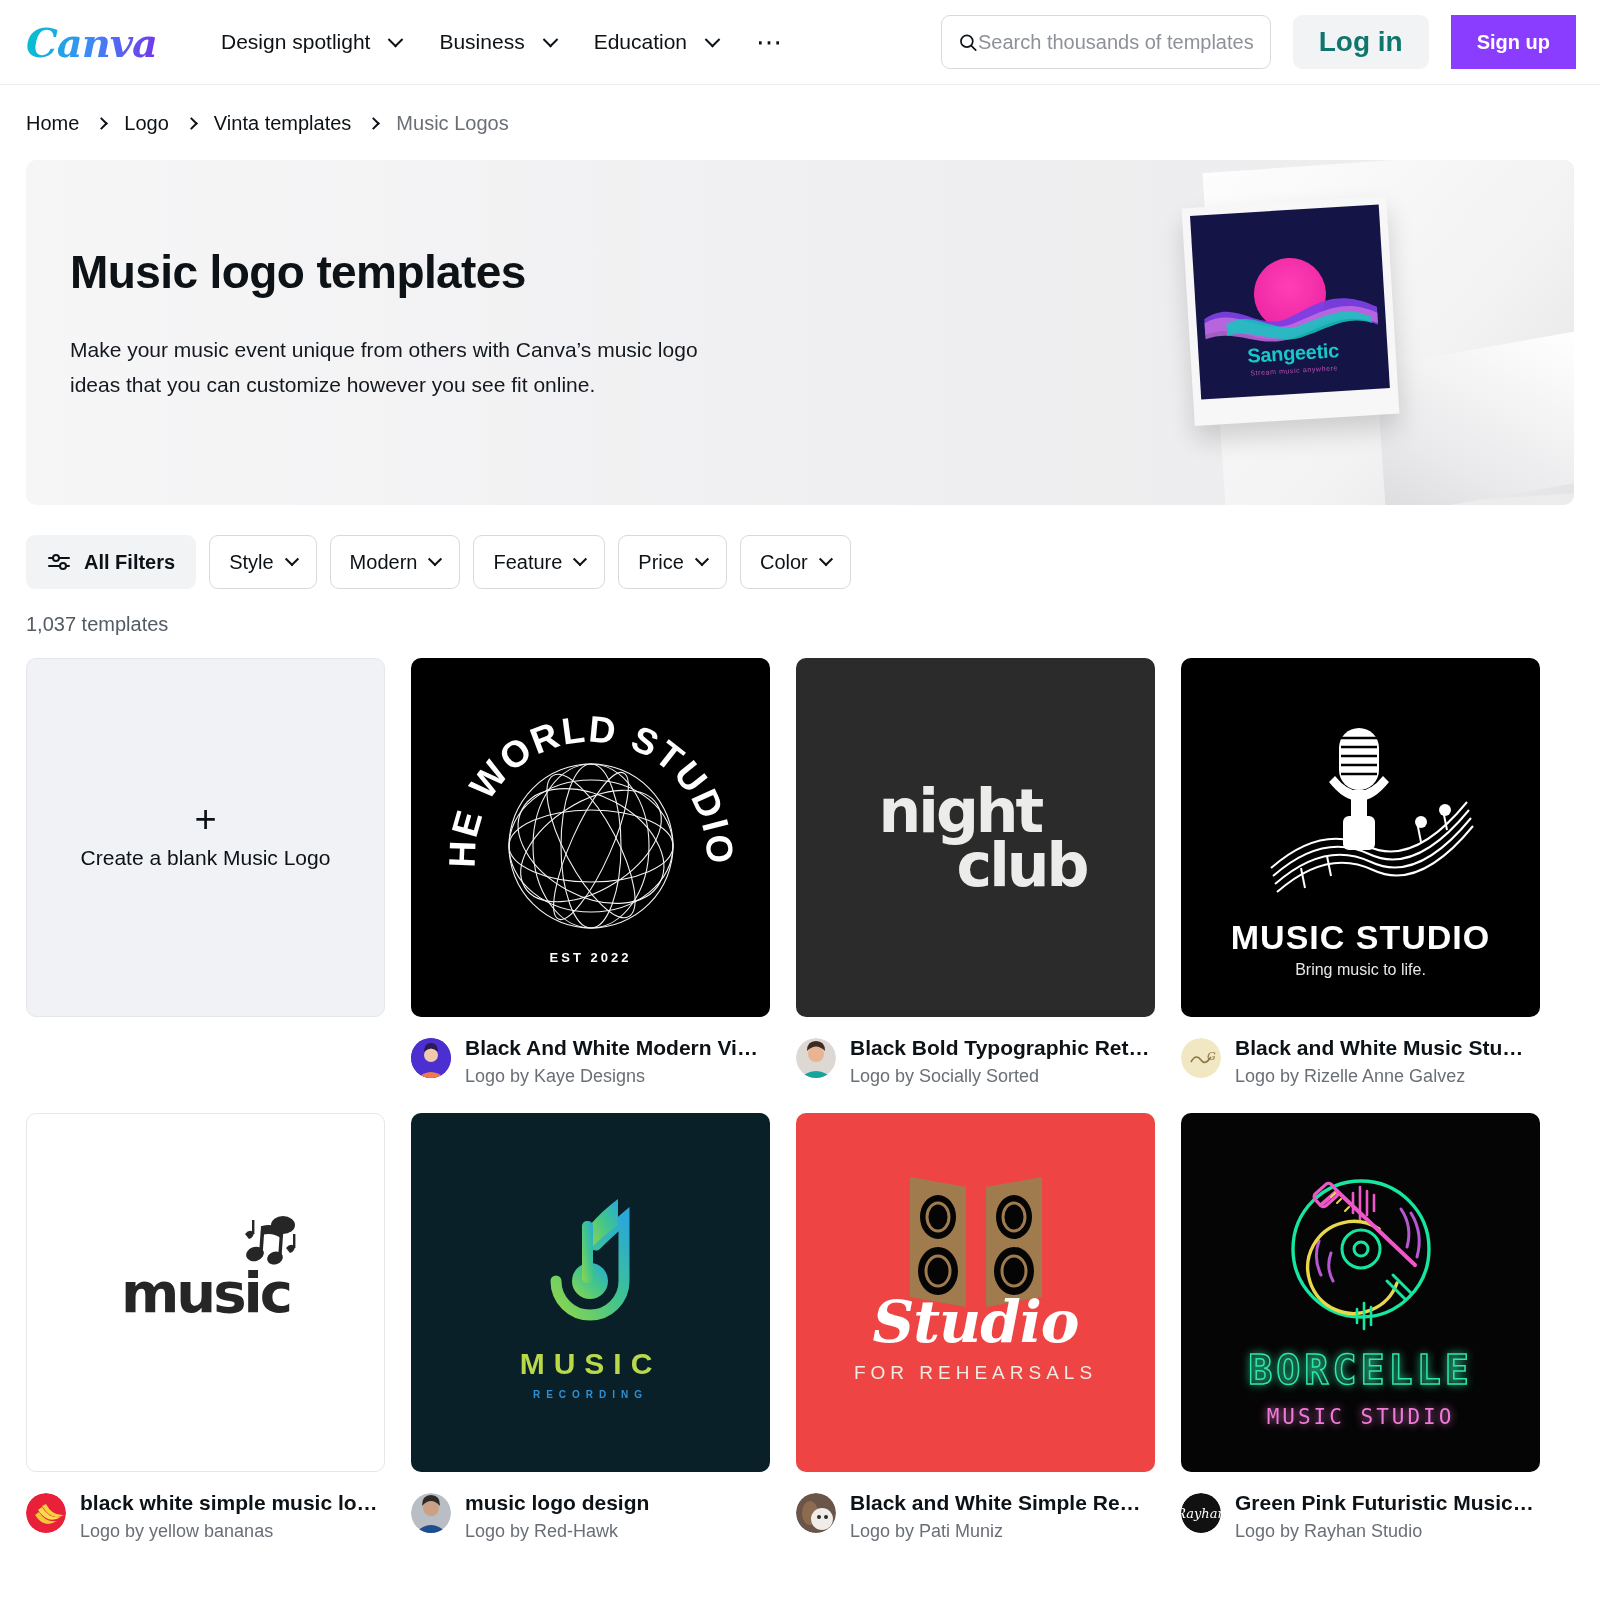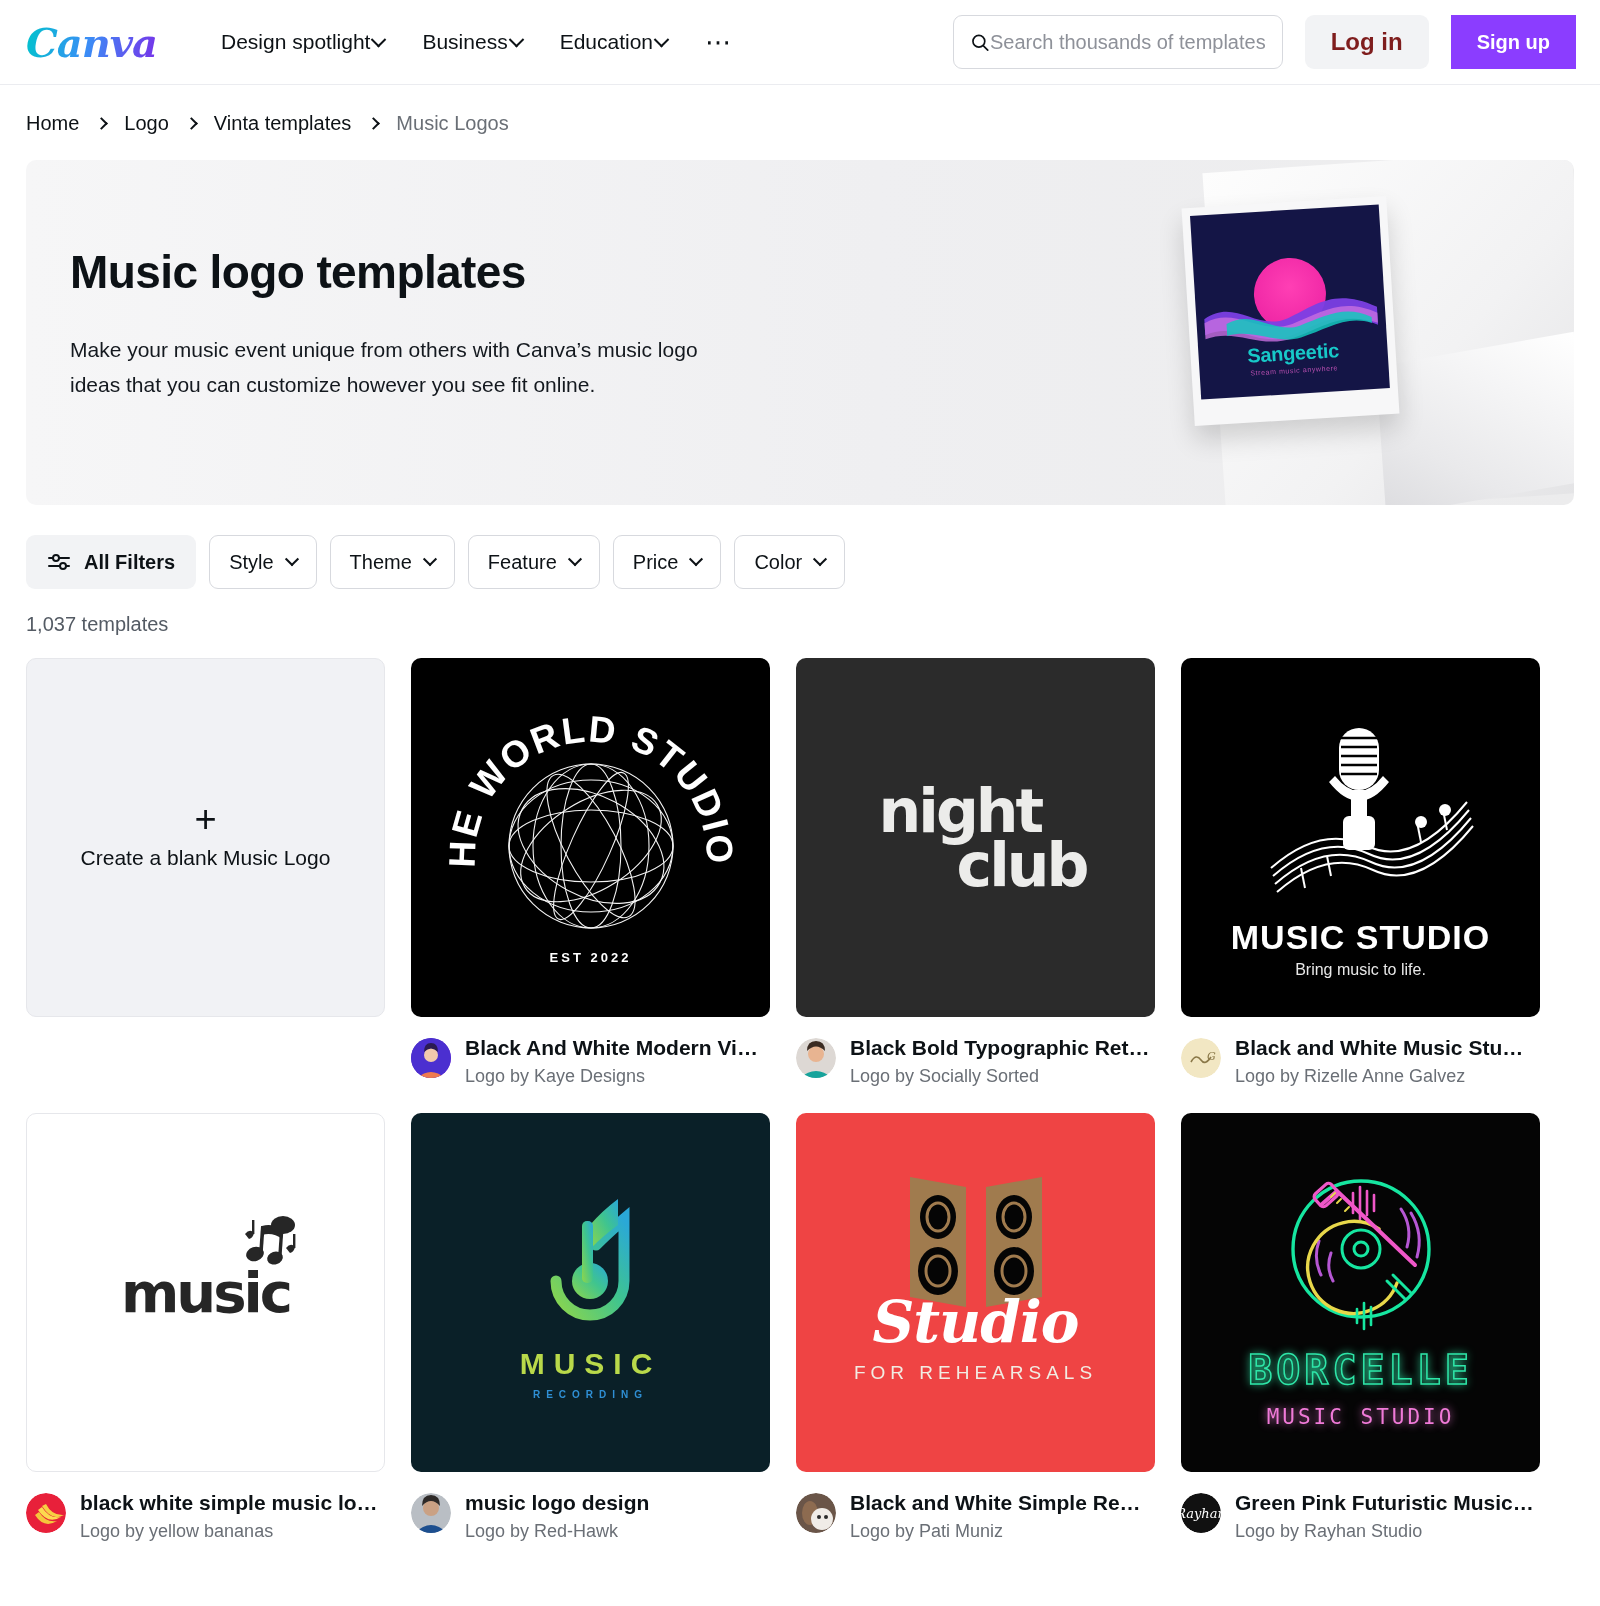--- a/index.html
+++ b/index.html
@@ -23,21 +23,21 @@
     font-family: "DejaVu Serif", serif;
     font-size: 40px; font-style: italic; font-weight: 700;
     letter-spacing: -1px;
     background: linear-gradient(100deg,#00c4cc 0%,#3a8ef6 45%,#7d2ae8 100%);
     -webkit-background-clip: text; background-clip: text;
     color: transparent;
     padding-right: 6px;
   }
   .nav { display: flex; align-items: center; margin-left: 58px; gap: 38px; }
   .nav-item {
-    display: flex; align-items: center; gap: 3px;
+    display: flex; align-items: center; gap: 20px;
     font-size: 21px; color: #0d1216; cursor: pointer;
     white-space: nowrap;
   }
   .chev {
     width: 11px; height: 11px;
     border-right: 2.2px solid #0d1216; border-bottom: 2.2px solid #0d1216;
     transform: rotate(45deg) translate(-2px,-2px);
   }
   .dots { font-size: 26px; letter-spacing: 2px; line-height: 10px; color:#0d1216; cursor:pointer; }
 
@@ -45,21 +45,21 @@
   .search-box {
     width: 330px; height: 54px;
     border: 1px solid #d7d9de; border-radius: 9px;
     display: flex; align-items: center; 
     padding: 0 16px; background: #fff; overflow: hidden;
   }
   .search-box .ph { font-size: 20px; color: #8e9199; white-space: nowrap; }
   .btn-login {
     background: #f2f3f5; border: none; border-radius: 9px;
     height: 54px; padding: 0 26px;
-    font-size: 24px; font-weight: 700; color: #7f1d1d;
+    font-size: 28px; font-weight: 700; color: #0f766e;
     font-family: inherit; cursor: pointer;
   }
   .btn-signup {
     background: #8b3dff; border: none; border-radius: 0;
     height: 54px; padding: 0 26px;
     font-size: 20px; font-weight: 700; color: #fff;
     font-family: inherit; cursor: pointer;
   }
 
   
@@ -260,21 +260,21 @@
       <circle cx="16" cy="16" r="3" fill="#f2f3f5" stroke="#0d1216" stroke-width="2"></circle>
     </svg>
     <span>All Filters</span>
   </button>
 
   <button class="filter-pill">
     <span>Style</span>
     <span class="pill-chev"></span>
   </button>
   <button class="filter-pill">
-    <span>Theme</span>
+    <span>Modern</span>
     <span class="pill-chev"></span>
   </button>
   <button class="filter-pill">
     <span>Feature</span>
     <span class="pill-chev"></span>
   </button>
   <button class="filter-pill">
     <span>Price</span>
     <span class="pill-chev"></span>
   </button>

